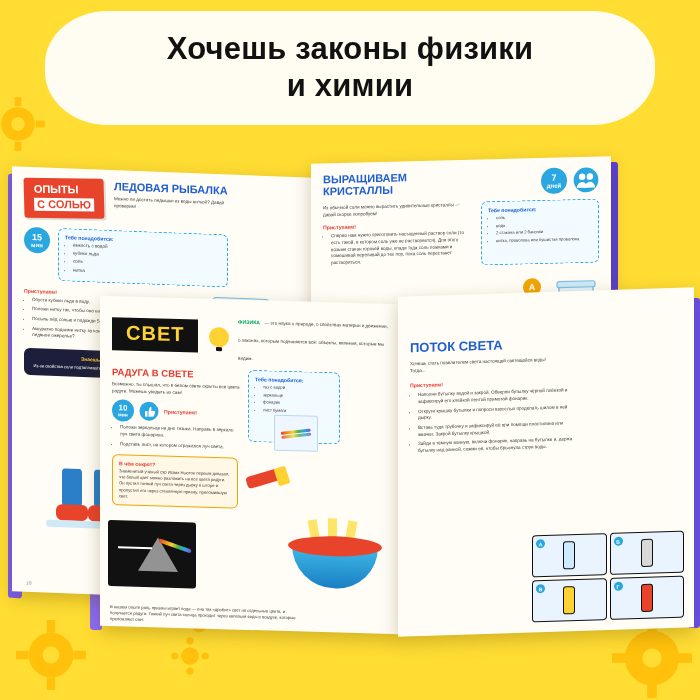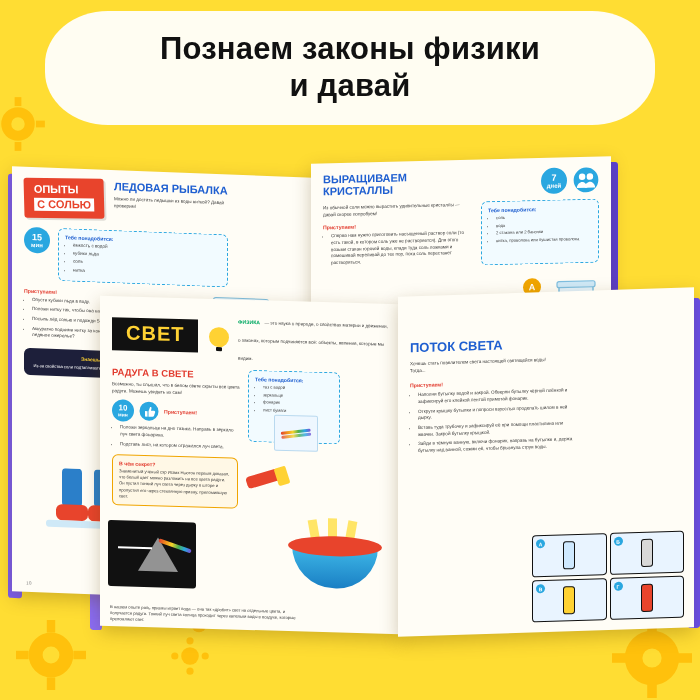--- a/index.html
+++ b/index.html
@@ -188,22 +188,22 @@
         <circle cx="12" cy="50" r="9"></circle>
         <circle cx="88" cy="50" r="9"></circle>
       </g>
   </svg>
   <svg class="gear" style="left:186px;top:612px;" width="26" height="26" viewBox="0 0 100 100">
     <circle cx="50" cy="50" r="28" fill="#ffb800"></circle>
   </svg>
 
   <div class="banner">
     <div class="banner-text">
-      <div>Познаем законы физики</div>
-      <div>и давай</div>
+      <div>Хочешь законы физики</div>
+      <div>и химии</div>
     </div>
   </div>
 
   <div class="book">
 
     <div class="page-edge" style="left:0px;top:24px;width:14px;height:424px;background:#7b5cf0;transform:skewY(2.2deg);"></div>
     <div class="page-edge" style="left:596px;top:12px;width:14px;height:424px;background:#5b3fd6;transform:skewY(-1.4deg);"></div>
     <div class="page-edge" style="left:82px;top:152px;width:12px;height:328px;background:#8a6cf5;transform:skewY(1.6deg);"></div>
     <div class="page-edge" style="left:680px;top:148px;width:12px;height:330px;background:#6a4ff0;transform:skewY(-1.8deg);"></div>
 

